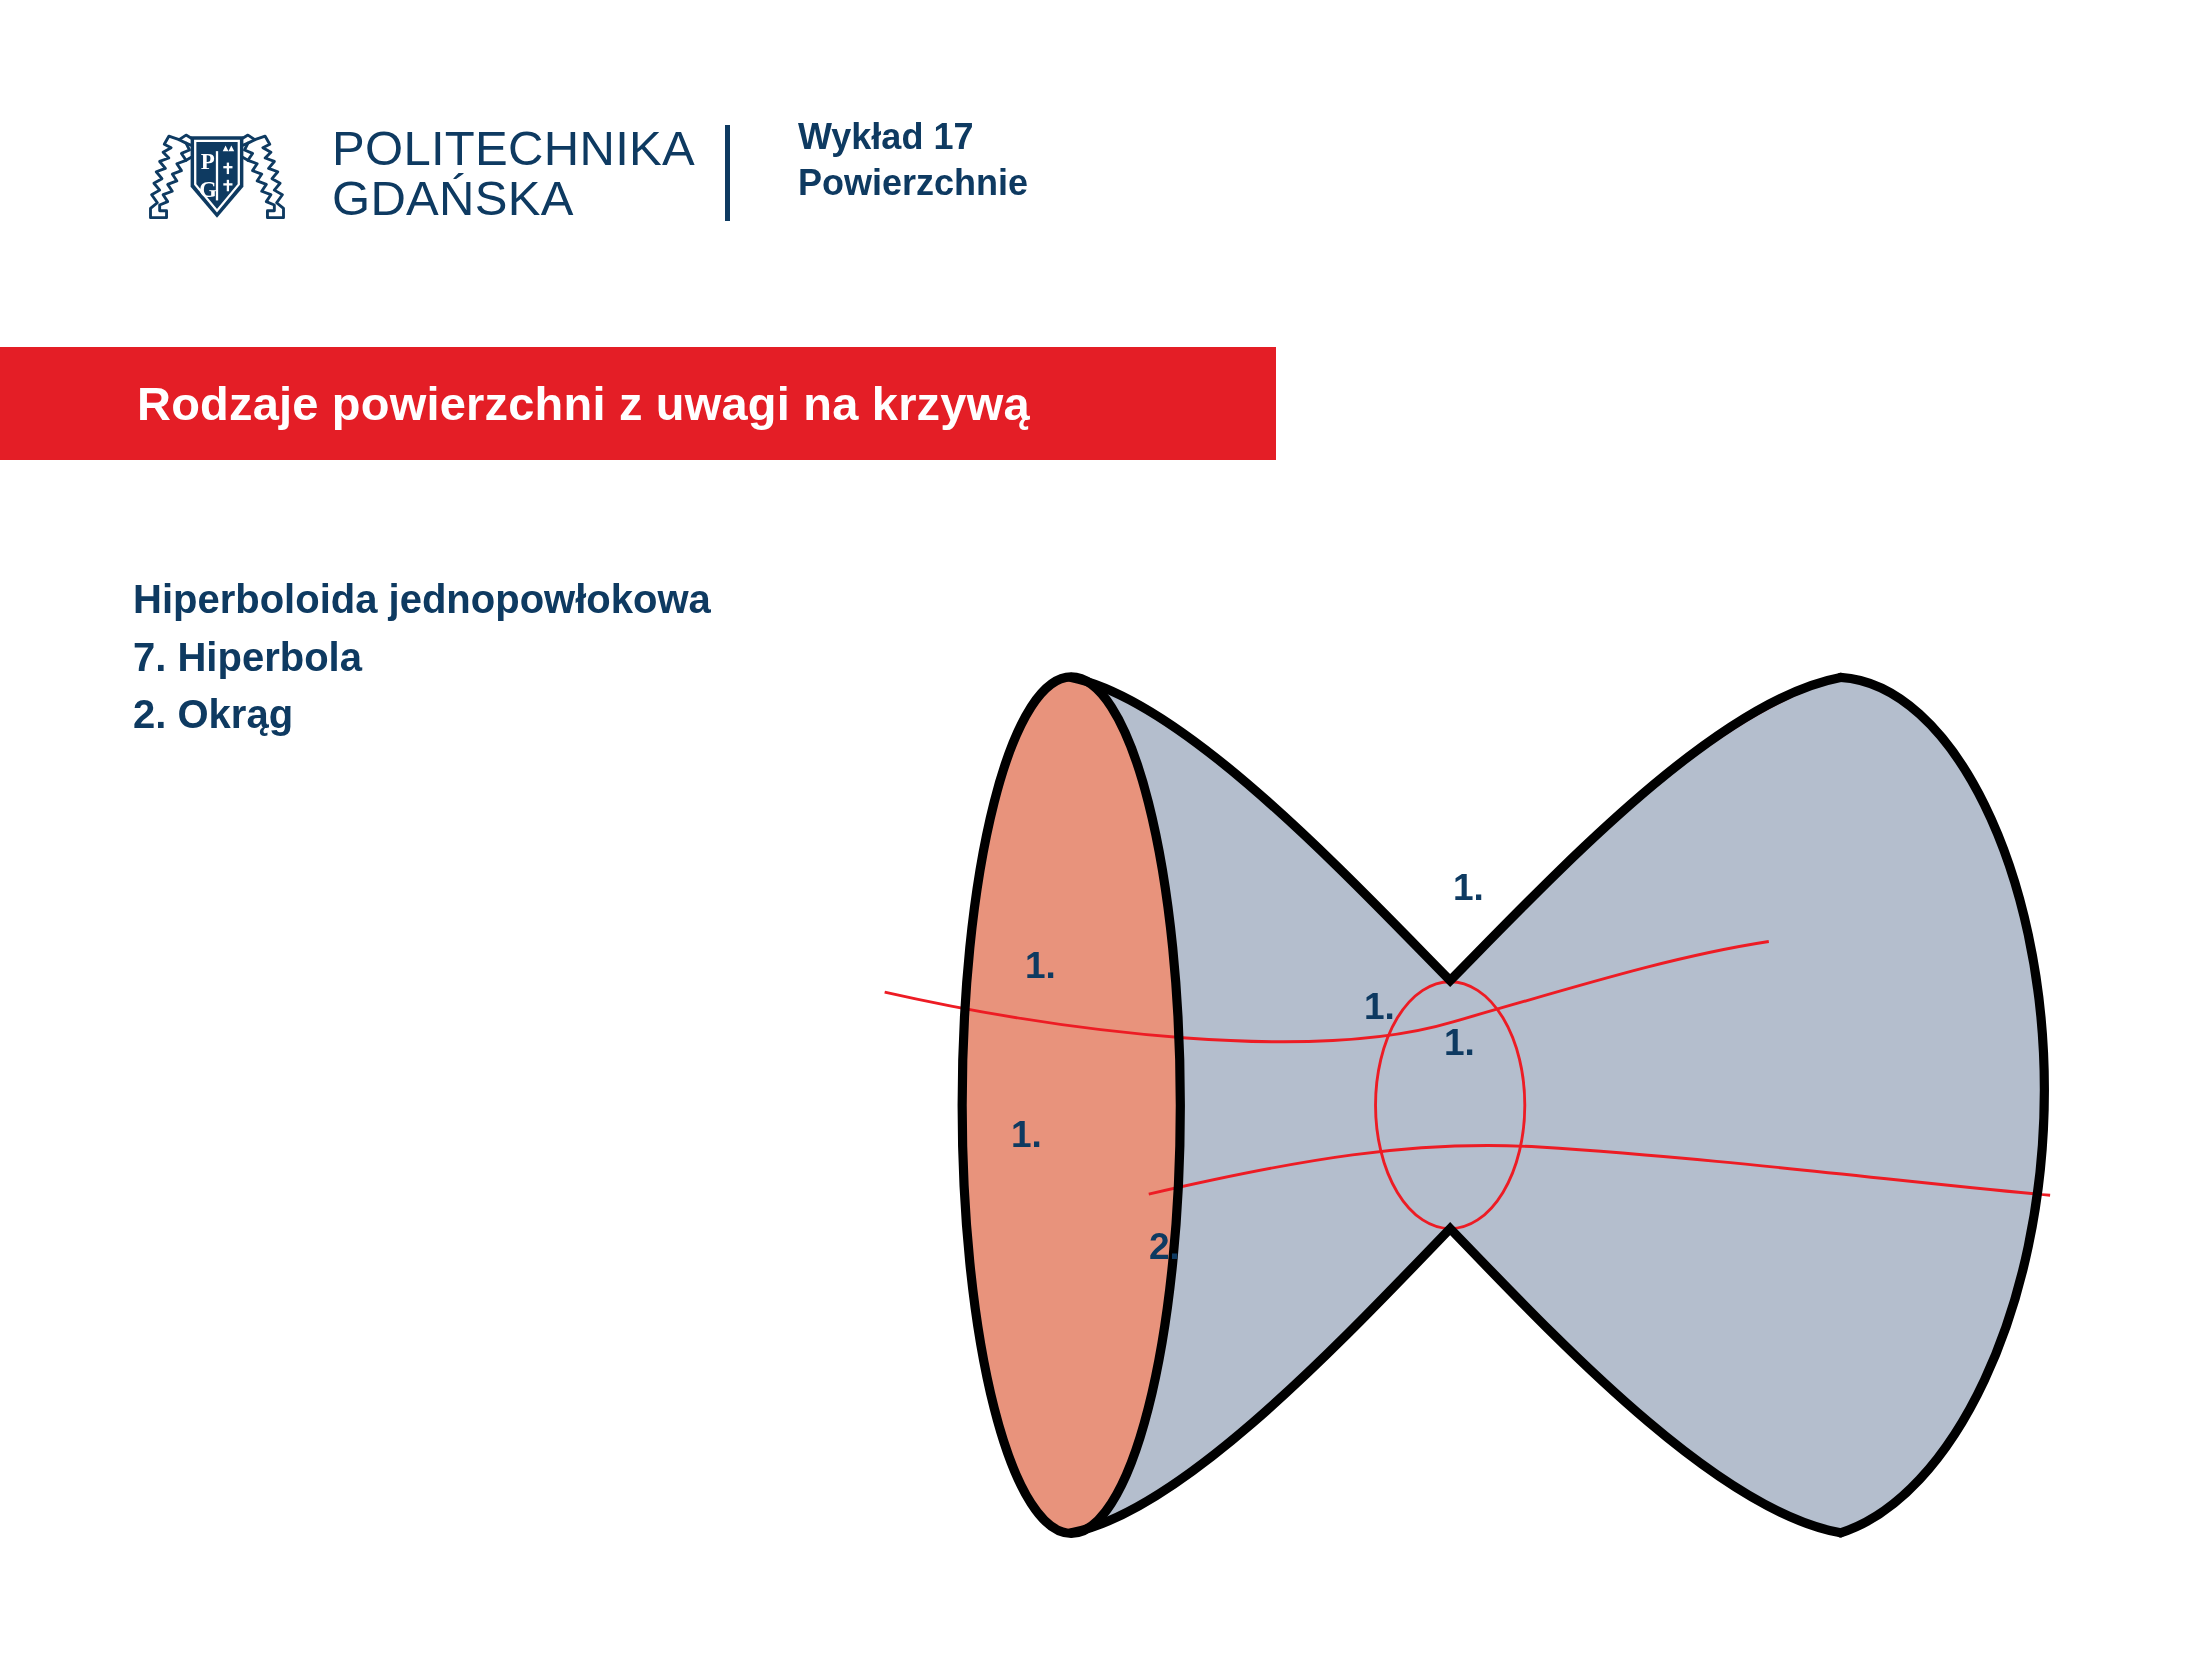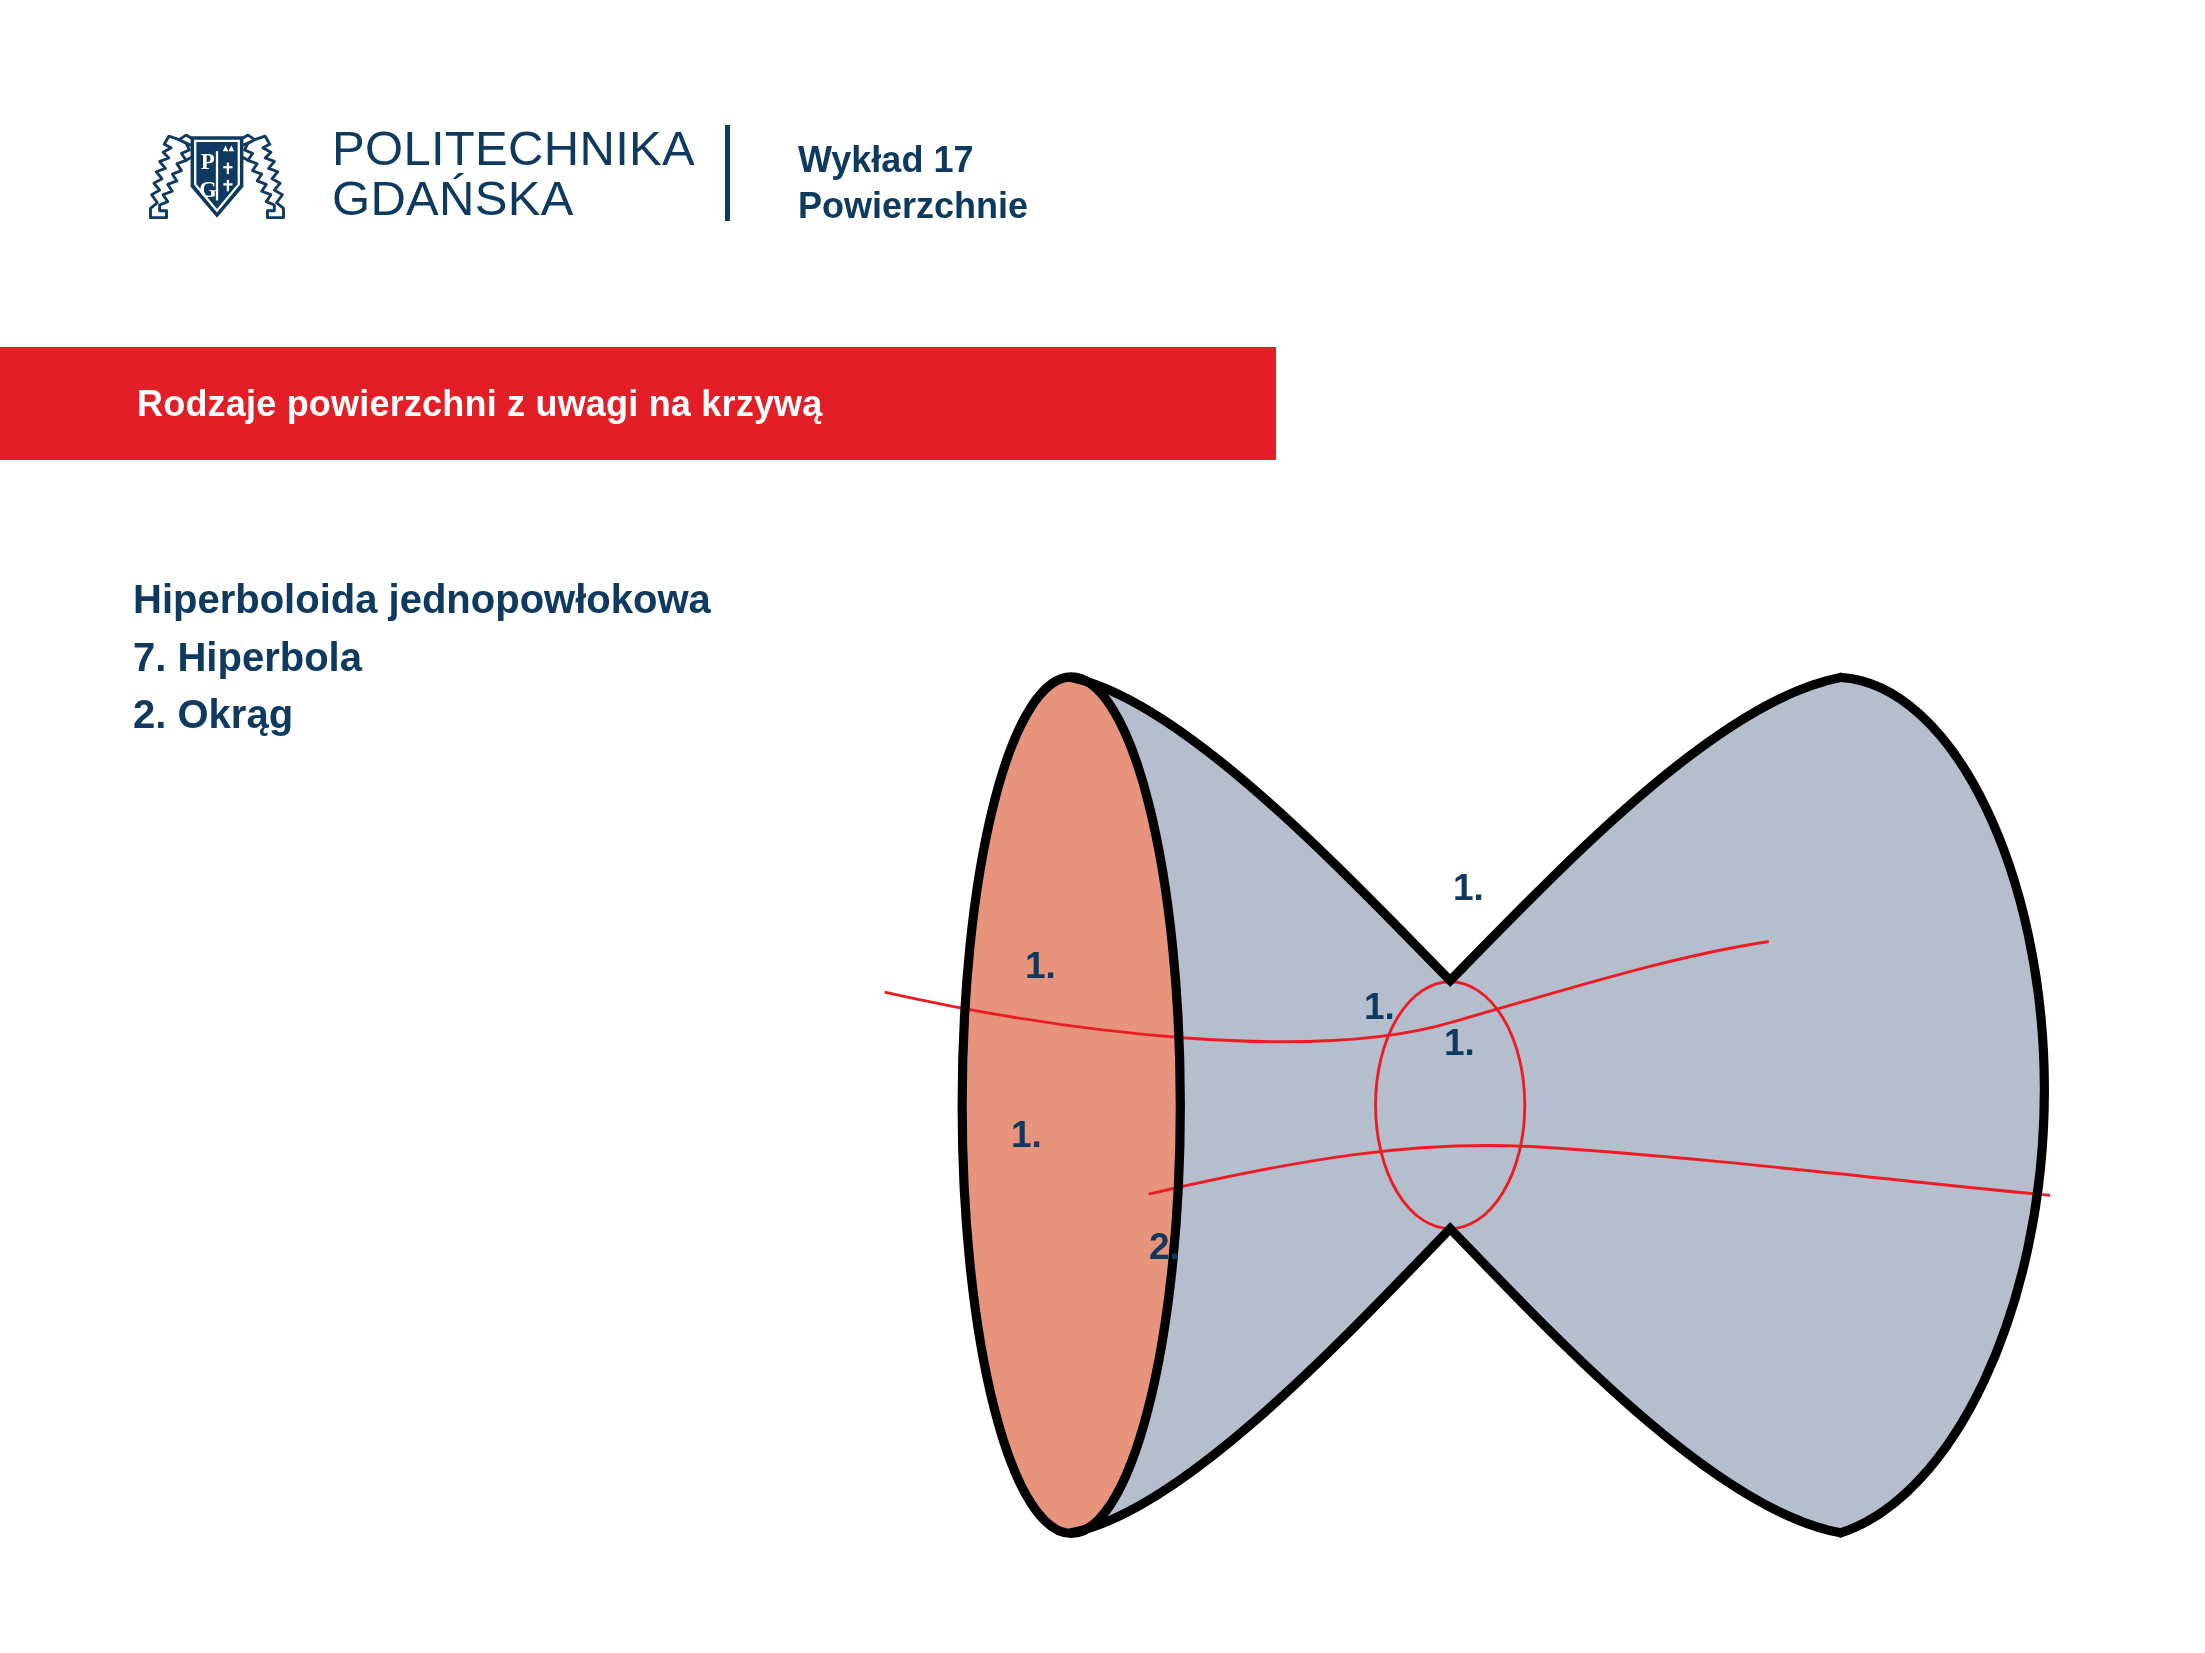--- a/index.html
+++ b/index.html
@@ -28,31 +28,31 @@
     font-size:49px;
     line-height:1.02;
     letter-spacing:0.3px;
     white-space:pre-line;
   }
   #header-divider{
     position:absolute;left:725px;top:125px;
     width:4.6px;height:96px;background:#0e3a61;
   }
   #lecture-block{
-    position:absolute;left:798px;top:137px;
+    position:absolute;left:798px;top:114px;
     color:#0e3a61;font-weight:bold;font-size:36px;line-height:1.28;
   }
   
   #section-banner{
     position:absolute;left:0;top:347px;width:1276px;height:113px;
     background:#E41E26;
     display:flex;align-items:center;
   }
   #section-banner-title{
-    color:#ffffff;font-weight:bold;font-size:36px;
+    color:#ffffff;font-weight:bold;font-size:47px;
     margin-left:137px;letter-spacing:0.2px;
     white-space:nowrap;
   }
   
   #body-text{
     position:absolute;left:133px;top:571px;
     color:#0e3a61;font-weight:bold;font-size:40px;line-height:1.44;
   }
   #body-text div{white-space:nowrap;}
   

